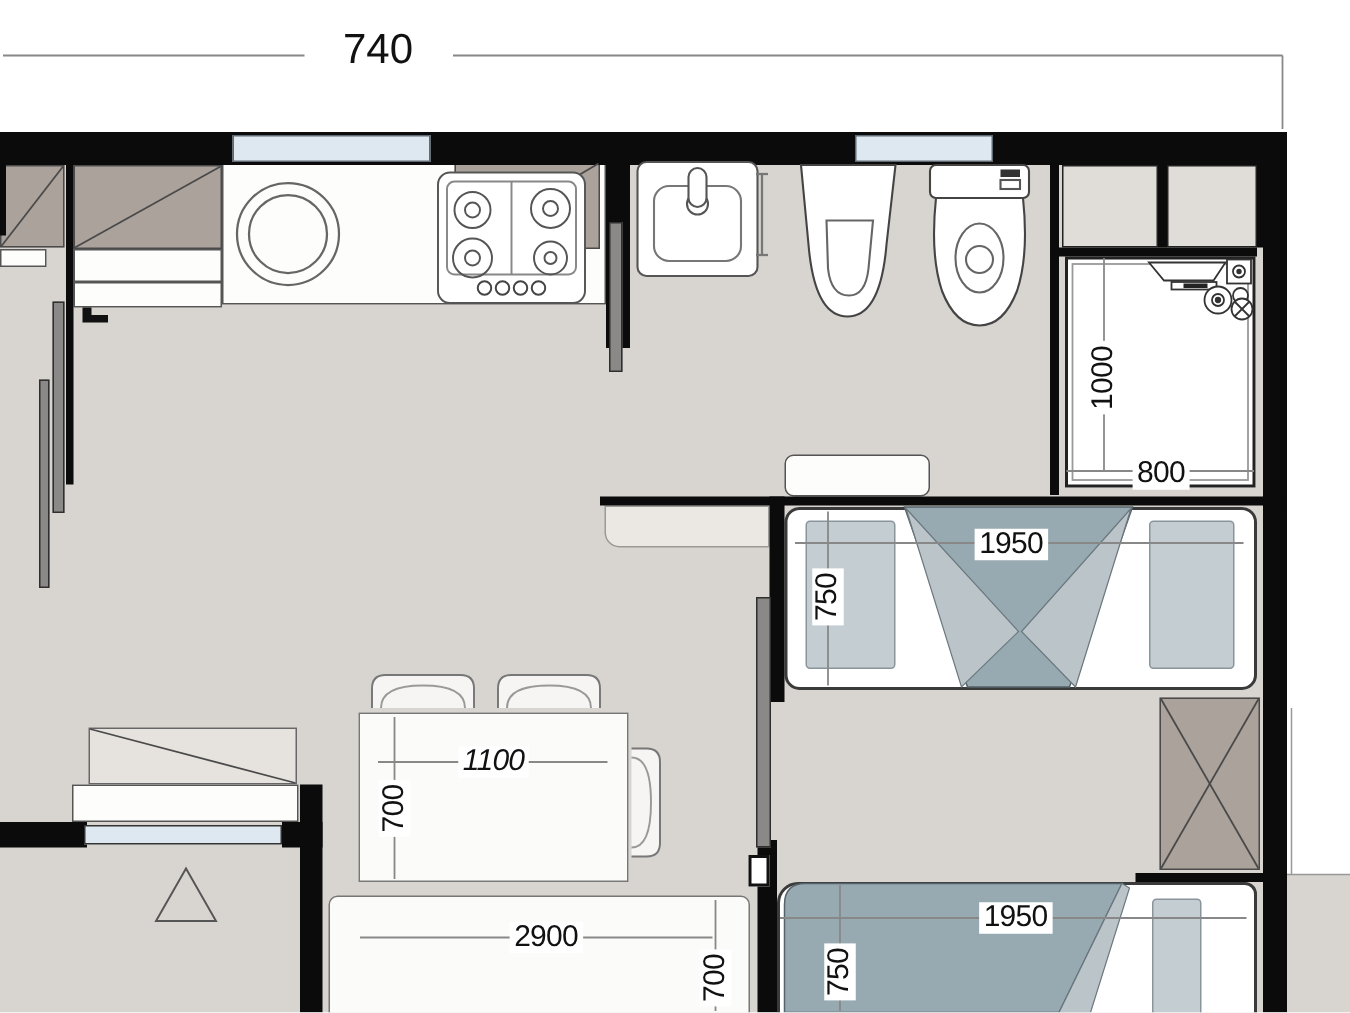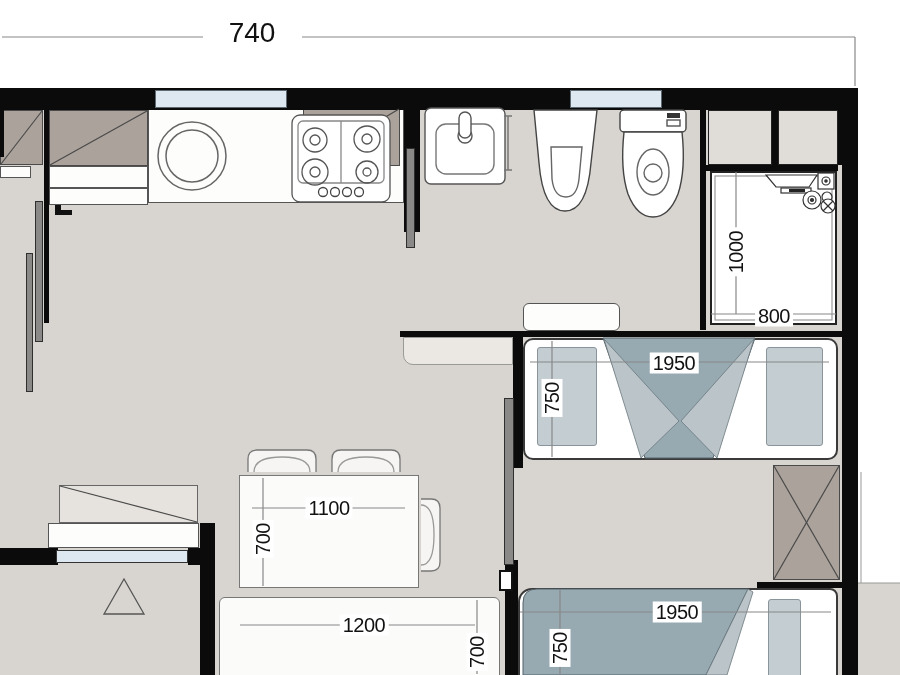--- a/index.html
+++ b/index.html
@@ -210,20 +210,20 @@
       <line x1="240" y1="625" x2="475" y2="625"></line>
       <line x1="477" y1="600" x2="477" y2="674"></line>
     </g>
   </svg>
 
   <div class="dim big" style="left:252px;top:33px;">740</div>
   <div class="dim v" style="left:736px;top:252px;">1000</div>
   <div class="dim" style="left:774px;top:316px;">800</div>
   <div class="dim" style="left:674px;top:363px;">1950</div>
   <div class="dim v" style="left:552px;top:398px;">750</div>
-  <div class="dim" style="left:329px;top:508px;">1100</div>
+  <div class="dim" style="left:329px;top:508px;font-style:italic;">1100</div>
   <div class="dim v" style="left:263px;top:539px;">700</div>
-  <div class="dim" style="left:364px;top:625px;">1200</div>
+  <div class="dim" style="left:364px;top:625px;">2900</div>
   <div class="dim v" style="left:477px;top:652px;">700</div>
   <div class="dim" style="left:677px;top:612px;">1950</div>
   <div class="dim v" style="left:560px;top:648px;">750</div>
 
 </div>
 
 </body></html>

